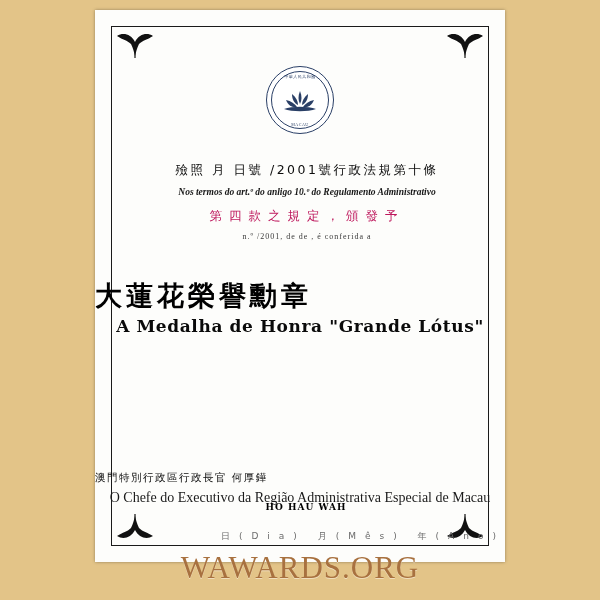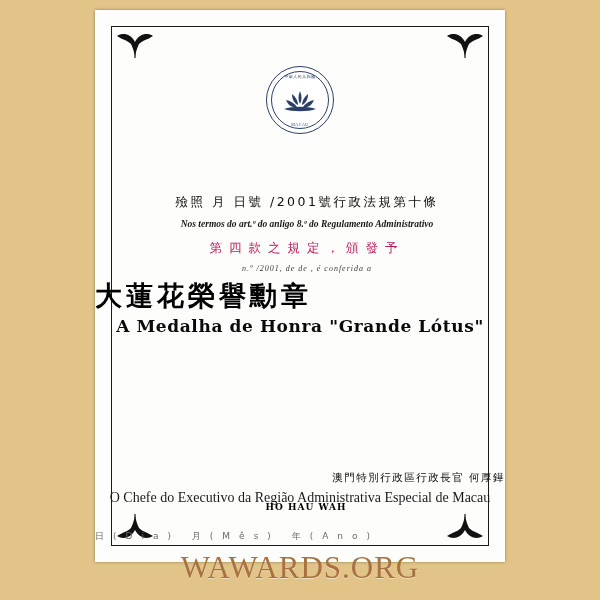--- a/index.html
+++ b/index.html
@@ -96,21 +96,20 @@
   .emblem .txt-top { top: 7px; }
   .emblem .txt-bottom { bottom: 6px; }
 
   
   .block {
     position: absolute;
     left: 30px;
     right: 16px;
     text-align: center;
     color: #101010;
-    margin-top: 32px;
   }
 
   .line-cn {
     font-family: "DejaVu Sans", sans-serif;
     font-size: 12.5px;
     letter-spacing: 2.5px;
     color: #0d0d0d;
     white-space: nowrap;
   }
   .line-cn-sparse {
@@ -123,21 +122,20 @@
   .line-pt {
     font-family: "Liberation Serif", serif;
     font-style: italic;
     font-weight: bold;
     font-size: 9.5px;
     color: #171717;
     white-space: nowrap;
   }
   .line-pt-small {
     font-family: "Liberation Serif", serif;
-    font-style: italic;
     font-size: 8px;
     color: #3a3a3a;
     letter-spacing: 1px;
     white-space: nowrap;
   }
 
   .row1 { top: 150px; }
   .row2 { top: 171px; }
   .row3 { top: 196px; }
   .row4 { top: 215px; }
@@ -163,21 +161,21 @@
     font-size: 17px;
     letter-spacing: 0.6px;
     color: #0a0a0a;
   }
 
   
   .sig-cn {
     position: absolute;
     left: 0; right: 0;
     top: 461px;
-    text-align: right;
+    text-align: left;
     font-family: "DejaVu Sans", sans-serif;
     font-size: 10.5px;
     letter-spacing: 1.5px;
     color: #0d0d0d;
   }
   .sig-pt {
     position: absolute;
     left: 0; right: 0;
     top: 480px;
     text-align: center;
@@ -194,21 +192,21 @@
     font-weight: bold;
     font-size: 9px;
     letter-spacing: 1px;
     color: #000;
     padding-left: 12px;
   }
   .sig-date {
     position: absolute;
     left: 0; right: 0;
     top: 520px;
-    text-align: left;
+    text-align: right;
     font-family: "DejaVu Sans", sans-serif;
     font-size: 9px;
     letter-spacing: 9px;
     color: #6a6a6a;
   }
 
   
   .watermark {
     position: absolute;
     left: 0;
@@ -268,21 +266,21 @@
         <path d="M4 21 C12 18, 28 18, 36 21 C28 24, 12 24, 4 21 Z" fill="#2a3f66"></path>
       </svg>
       <div class="txt-bottom">MACAU</div>
     </div>
   </div>
 
   <div class="block row1">
     <span class="line-cn">殮照     月     日號     /2001號行政法規第十條</span>
   </div>
   <div class="block row2">
-    <span class="line-pt">Nos termos do art.º do anligo 8.º do Regulamento Administrativo</span>
+    <span class="line-pt">Nos termos do art.º do anligo 10.º do Regulamento Administrativo</span>
   </div>
   <div class="block row3">
     <span class="line-cn-sparse">第四款之規定，頒發予</span>
   </div>
   <div class="block row4">
     <span class="line-pt-small">n.º  /2001, de    de    , é conferida a</span>
   </div>
 
   <div class="title-cn">大蓮花榮譽勳章</div>
   <div class="title-pt">A Medalha de Honra "Grande Lótus"</div>

